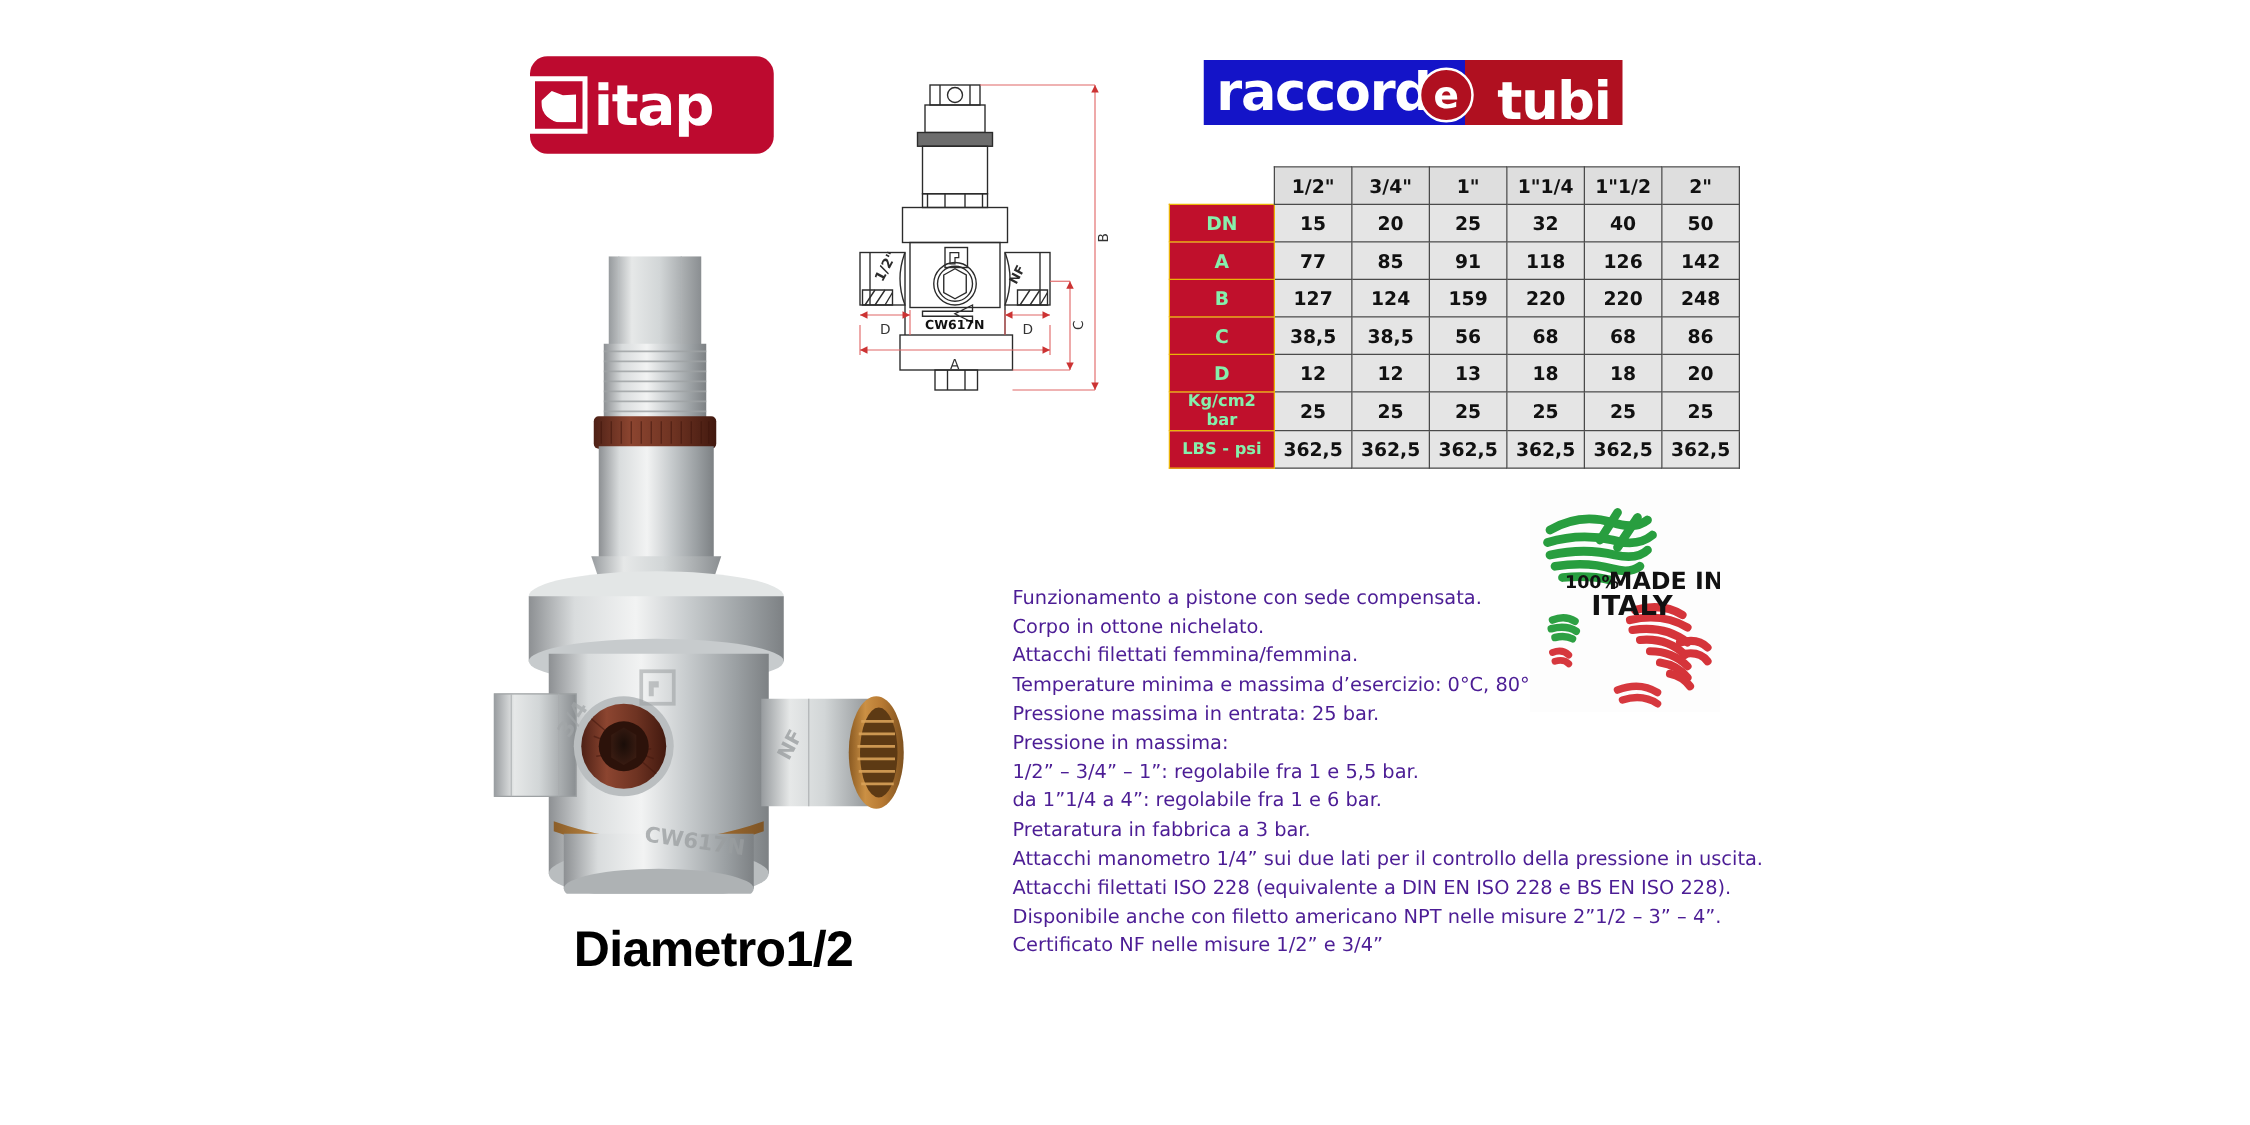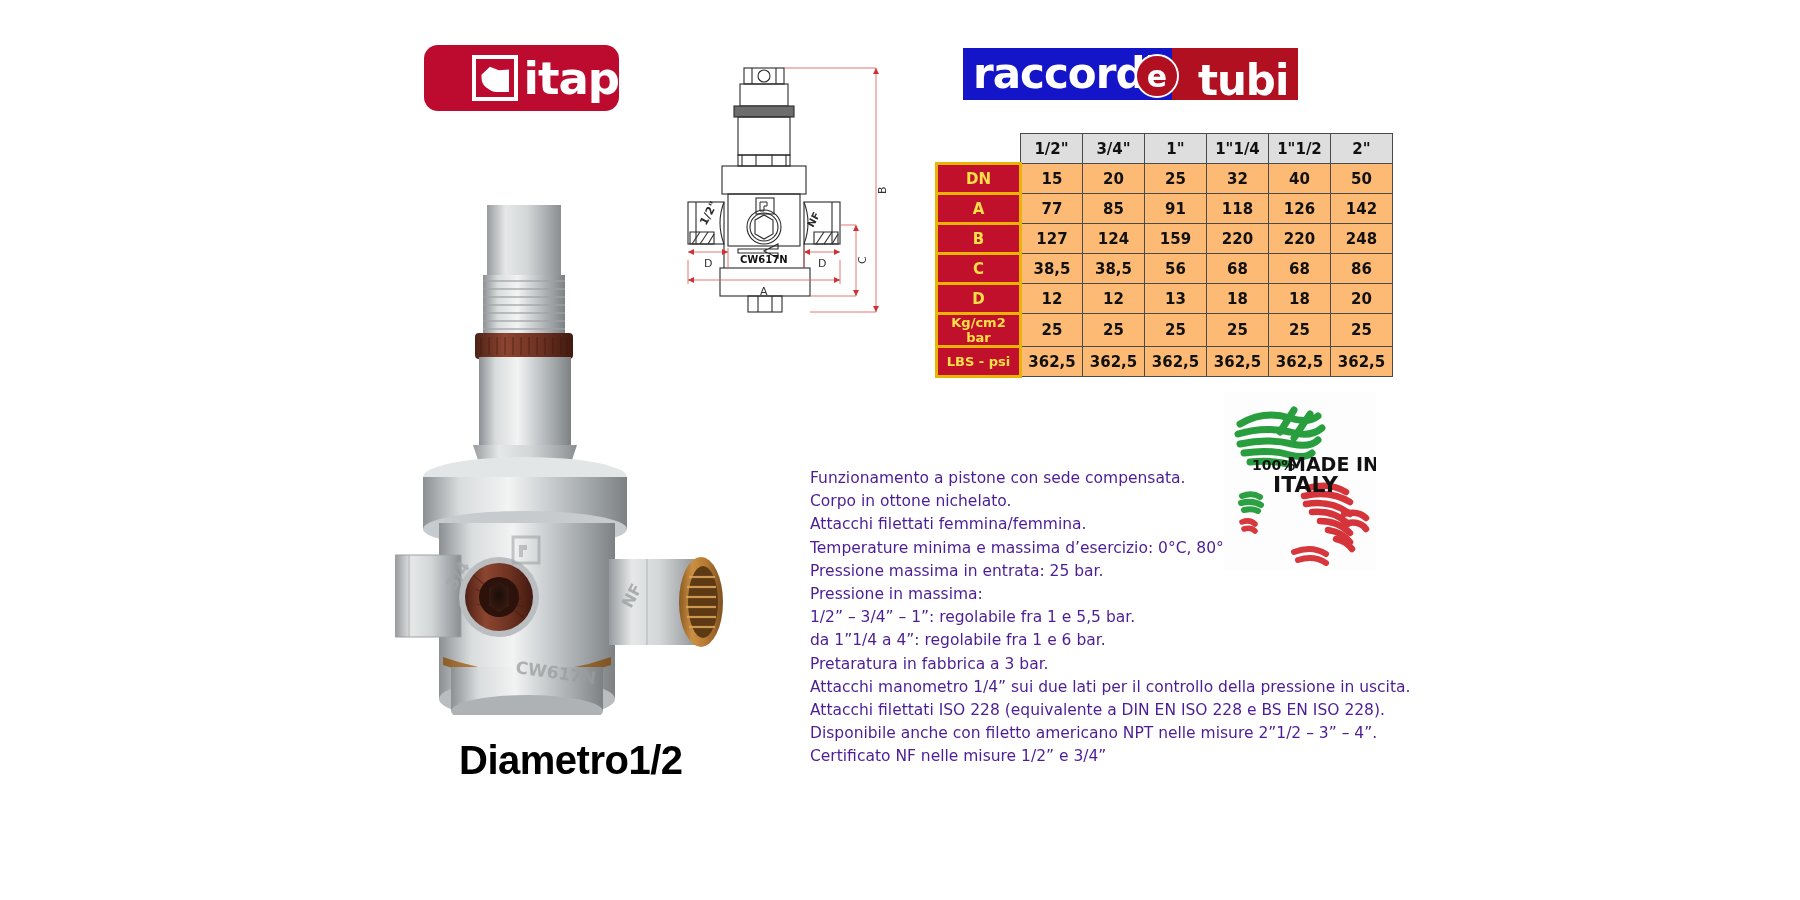--- a/index.html
+++ b/index.html
@@ -5,22 +5,22 @@
   html,body{margin:0;padding:0;}
   body{
     width:1800px;height:900px;background:#ffffff;
     font-family:"Liberation Sans",sans-serif;
     overflow:hidden;position:relative;
   }
   .page{position:relative;width:1800px;height:900px;background:#fff;}
 
   
   .itap-logo{
-    position:absolute;left:424px;top:45px;width:195px;height:66px;
-    background:#bd0a2f;display:flex;align-items:center;justify-content:flex-end;border-radius:14px;
+    position:absolute;left:424px;top:45px;width:195px;height:78px;
+    background:#bd0a2f;display:flex;align-items:center;justify-content:flex-start;border-radius:14px;
   }
   .itap-inner{display:flex;align-items:flex-end;gap:5px;height:46px;}
   .itap-mark{
     width:46px;height:46px;border:4px solid #fff;box-sizing:border-box;
     position:relative;background:#bd0a2f;
   }
   .itap-mark:before{
     content:"";position:absolute;left:5px;top:5px;width:28px;height:28px;
     background:#fff;
     border-radius:0 0 0 16px;
@@ -52,26 +52,26 @@
     font-size:30px;font-weight:700;font-family:"DejaVu Sans",sans-serif;z-index:3;
   }
 
   
   .dim-table{
     position:absolute;left:935px;top:133px;border-collapse:collapse;
     font-family:"DejaVu Sans",sans-serif;
   }
   .dim-table td,.dim-table th{
     border:1px solid #4a4a4a;text-align:center;font-size:15px;font-weight:700;
-    color:#111;height:30px;padding:0 4px;background:#fdba74;box-sizing:border-box;
+    color:#111;height:30px;padding:0 4px;background:#e5e5e5;box-sizing:border-box;
   }
   .dim-table th.corner{background:#fff;border:none;width:84px;}
   .dim-table th.colh{background:#dedede;width:62px;}
   .dim-table td.rowh{
-    background:#c0102c;color:#fde047;width:84px;border:3px solid #eab308;
+    background:#c0102c;color:#86efac;width:84px;border:1px solid #eab308;
     font-size:15px;
   }
   .dim-table td.rowh.small{font-size:13px;}
 
   
   .drawing{position:absolute;left:680px;top:62px;width:240px;height:290px;}
   .drawing svg{display:block;}
 
   
   .photo{position:absolute;left:395px;top:205px;width:420px;height:510px;}

